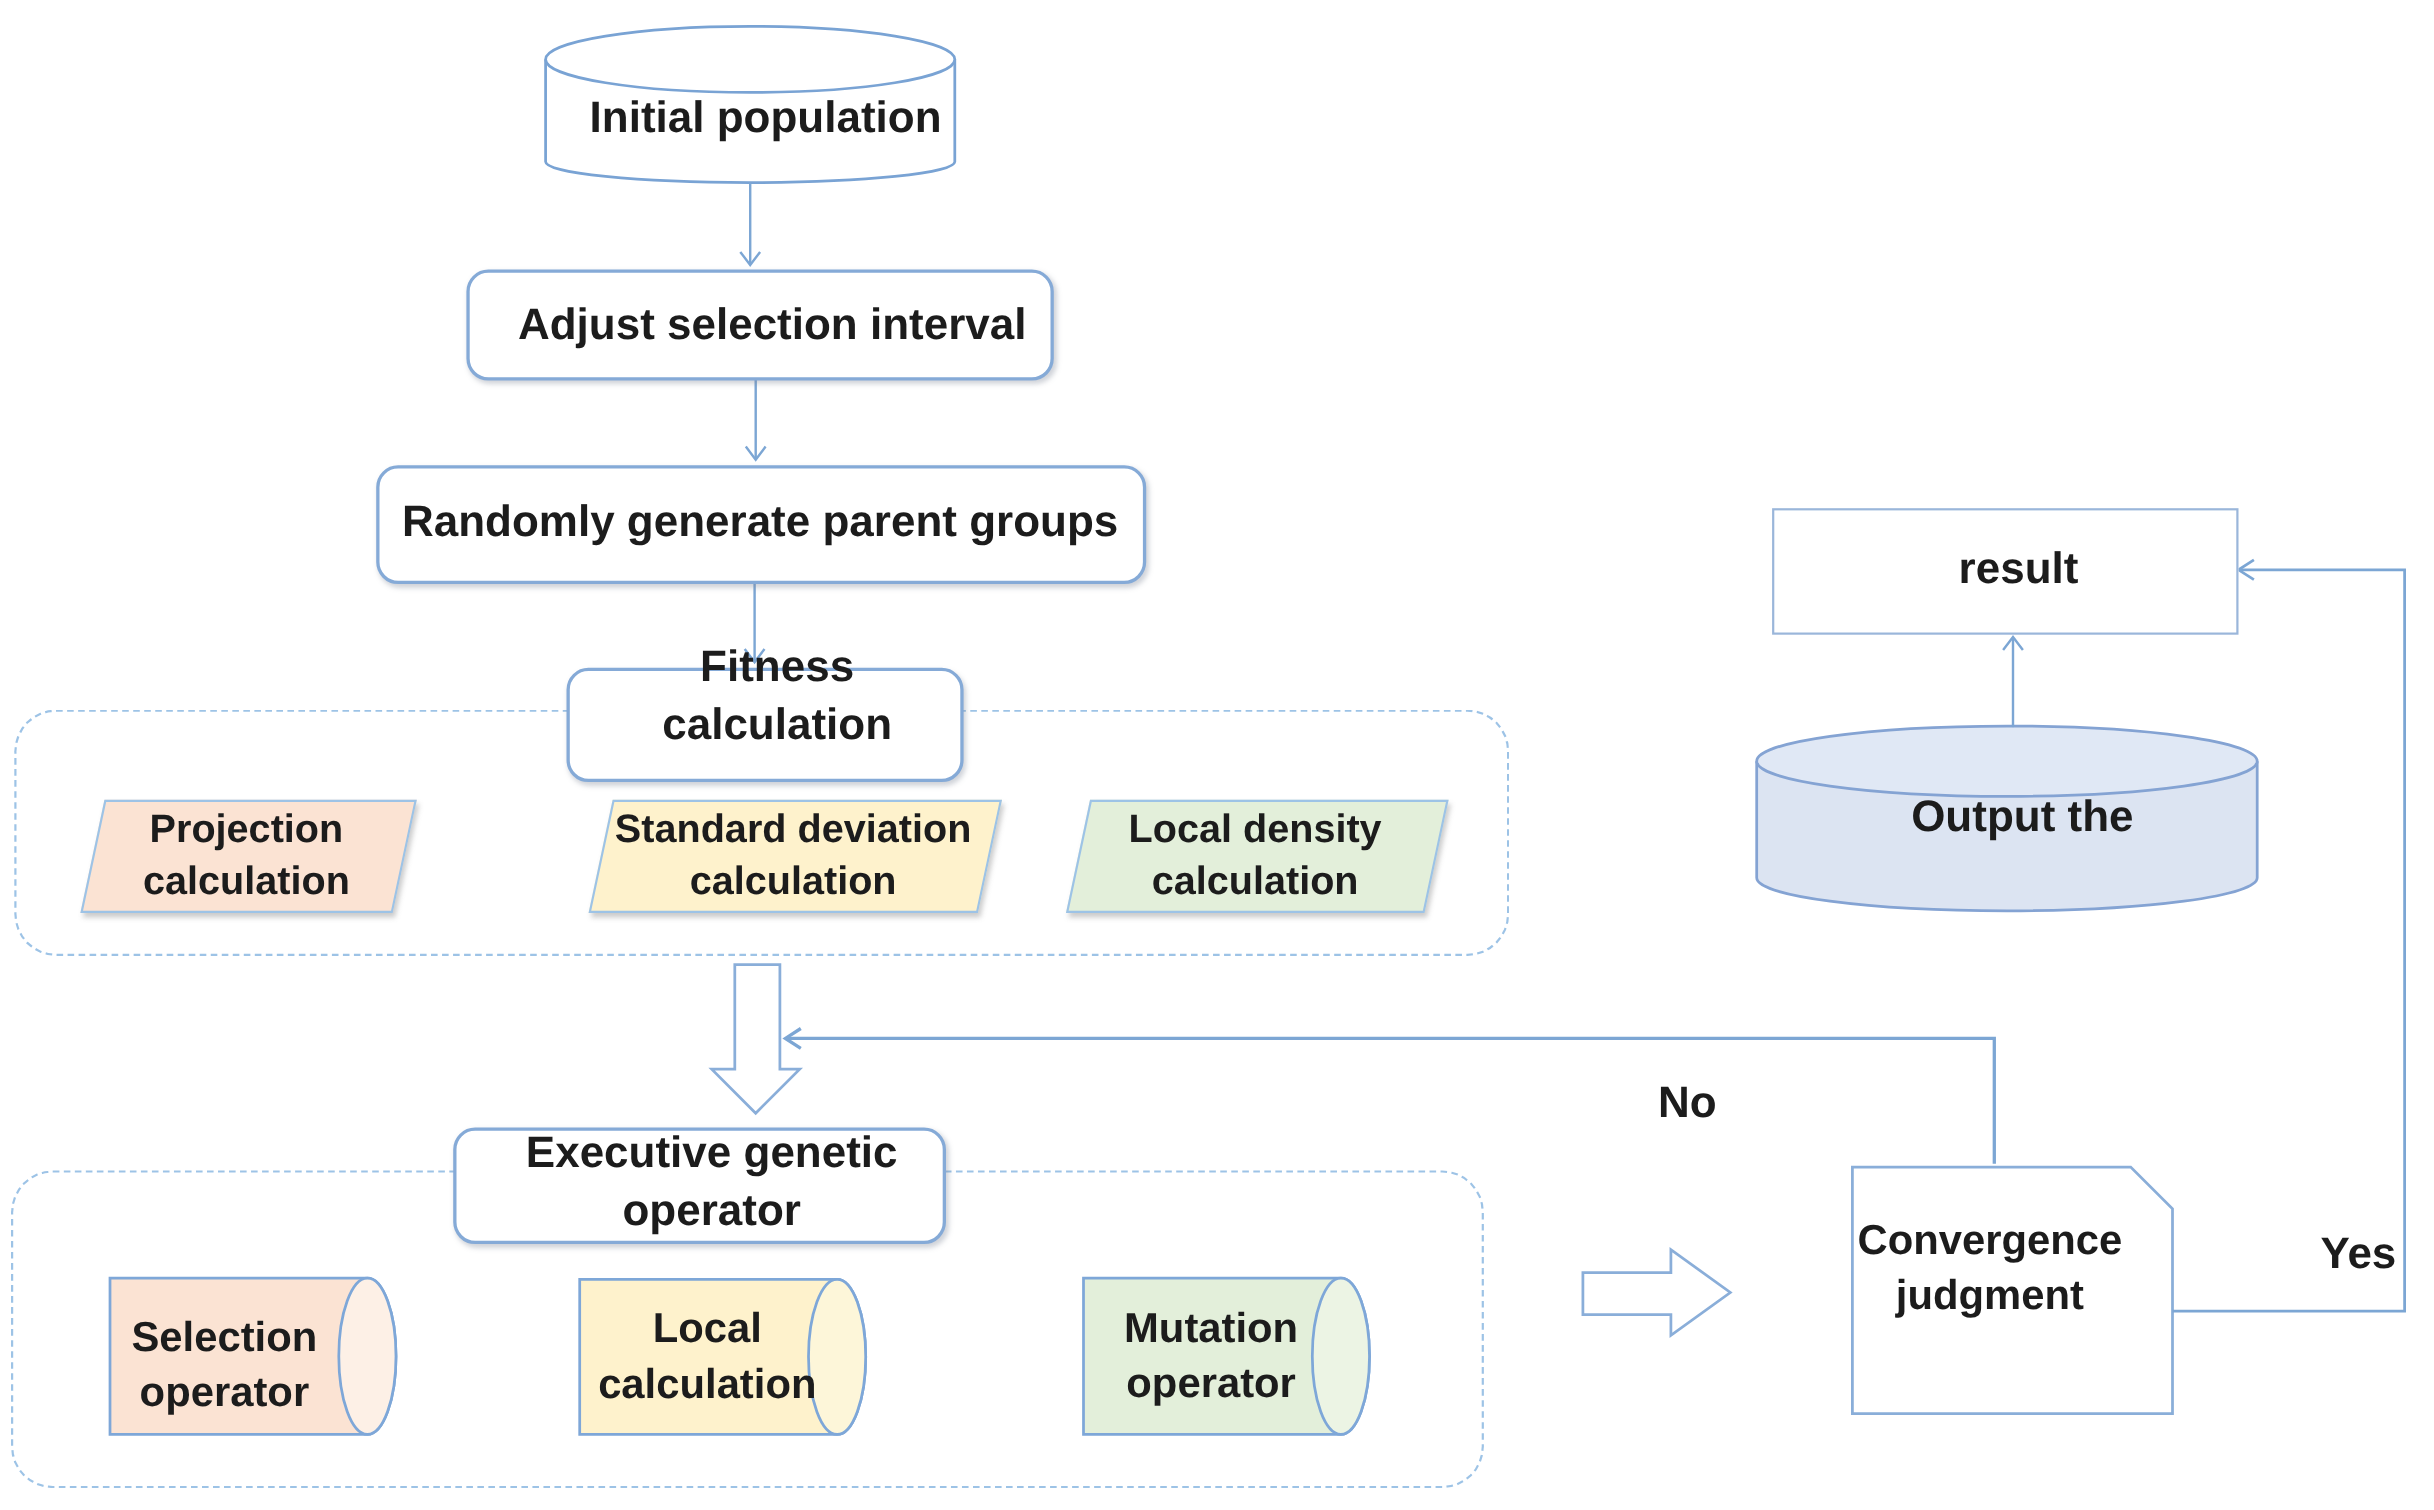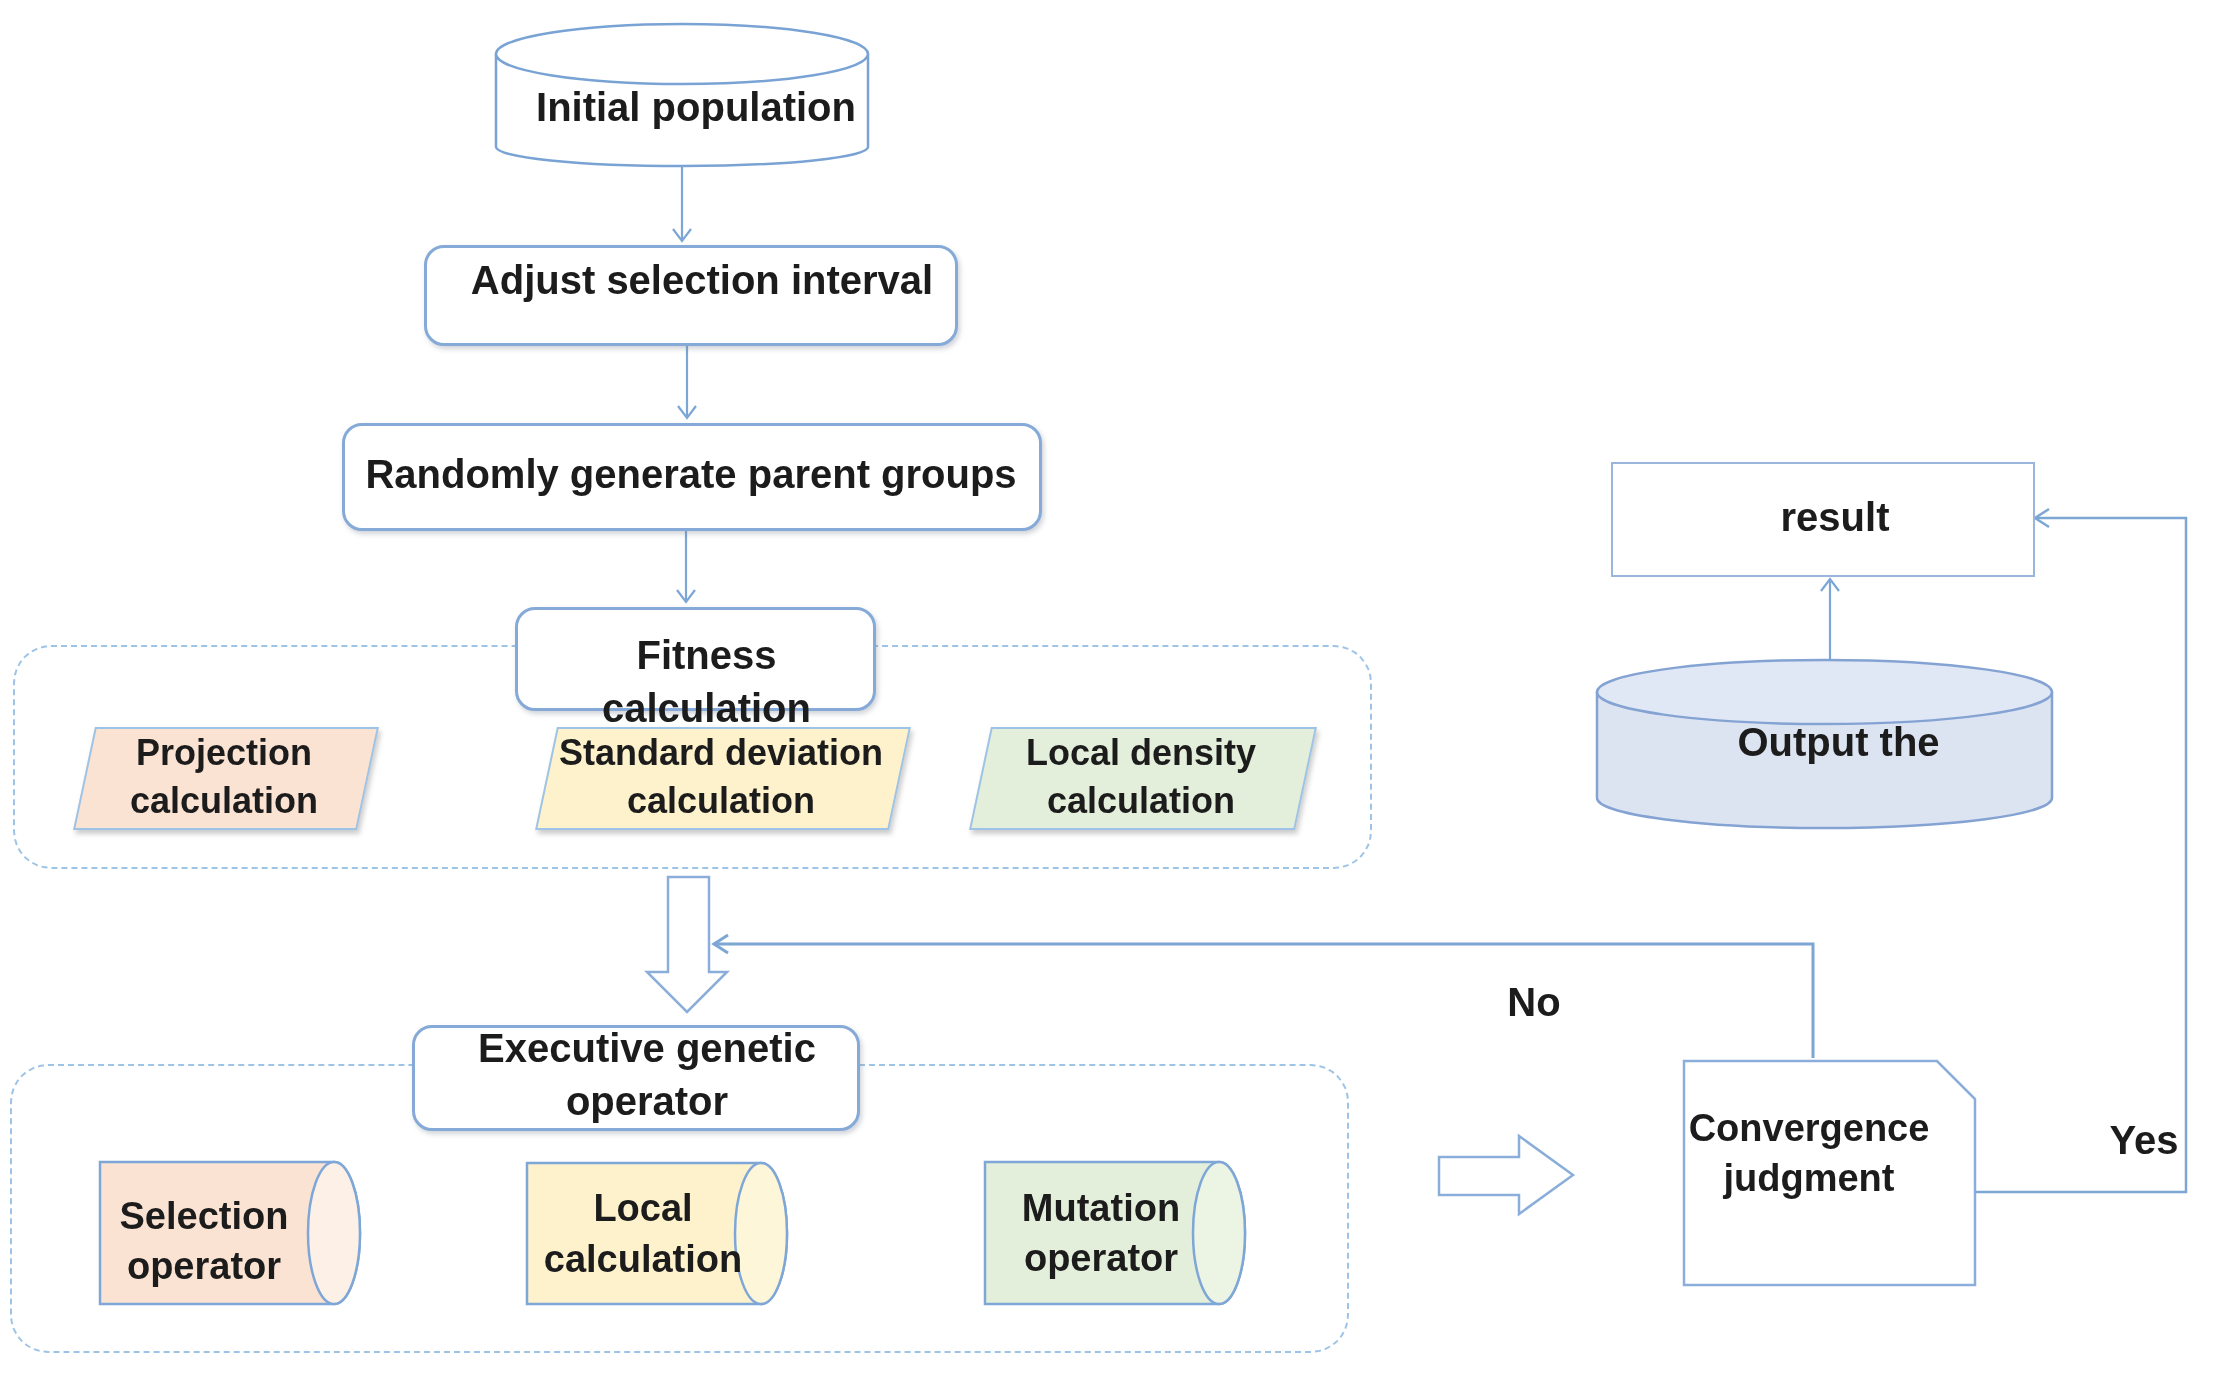--- a/index.html
+++ b/index.html
@@ -109,25 +109,25 @@
   <div class="procbox" style="left:515px;top:607px;width:355px;height:98px;"></div>
   <div class="procbox" style="left:412px;top:1025px;width:442px;height:100px;"></div>
   <div class="rectbox" style="left:1611px;top:462px;width:420px;height:111px;"></div>
 
   <div class="para" style="left:84px;top:727px;width:280px;height:99px;background:#fbe3d3;"></div>
   <div class="para" style="left:546px;top:727px;width:350px;height:99px;background:#fef2cc;"></div>
   <div class="para" style="left:980px;top:727px;width:322px;height:99px;background:#e3efda;"></div>
 
   <div class="lbl fs40" style="left:496px;top:62px;width:372px;height:90px;">Initial population</div>
 
-  <div class="lbl fs40" style="left:424px;top:233px;width:528px;height:95px;">Adjust selection interval</div>
+  <div class="lbl fs40" style="left:424px;top:248px;width:528px;height:95px;">Adjust selection interval</div>
 
   <div class="lbl fs40" style="left:330px;top:423px;width:694px;height:102px;">Randomly generate parent groups</div>
 
-  <div class="lbl fs40" style="left:515px;top:633px;width:355px;height:98px;">Fitness calculation</div>
+  <div class="lbl fs40" style="left:515px;top:584px;width:355px;height:98px;">Fitness calculation</div>
 
   <div class="lbl fs36" style="left:84px;top:727px;width:280px;height:99px;flex-direction:column;"><span>Projection</span><span>calculation</span></div>
 
   <div class="lbl fs36" style="left:546px;top:727px;width:350px;height:99px;flex-direction:column;"><span>Standard deviation</span><span>calculation</span></div>
 
   <div class="lbl fs36" style="left:980px;top:727px;width:322px;height:99px;flex-direction:column;"><span>Local density</span><span>calculation</span></div>
 
   <div class="lbl fs40" style="left:412px;top:1025px;width:442px;height:100px;">Executive genetic operator</div>
 
   <div class="lbl fs38" style="left:84px;top:1162px;width:240px;height:158px;flex-direction:column;"><span>Selection</span><span>operator</span></div>

